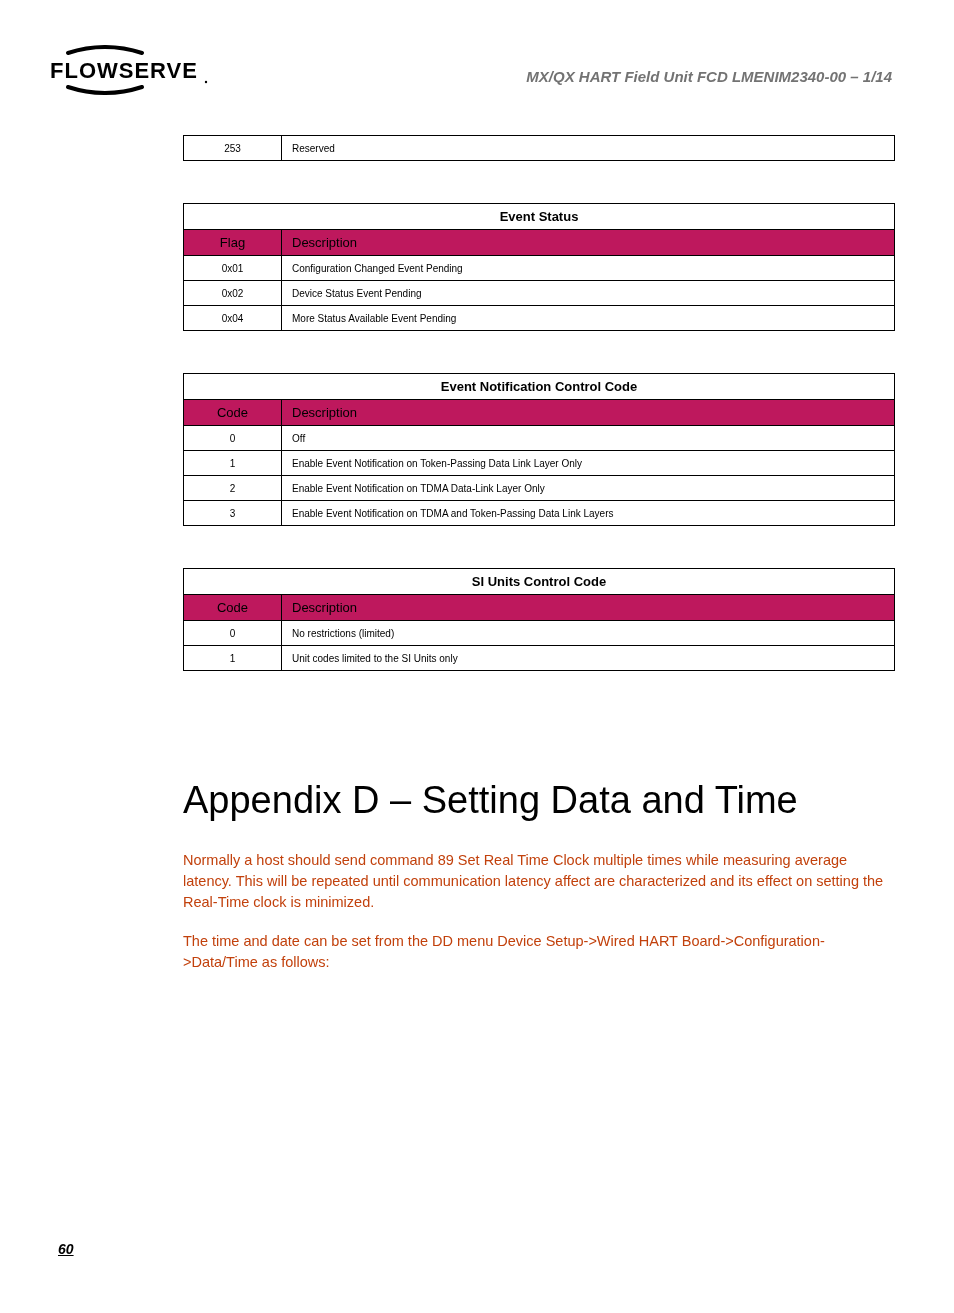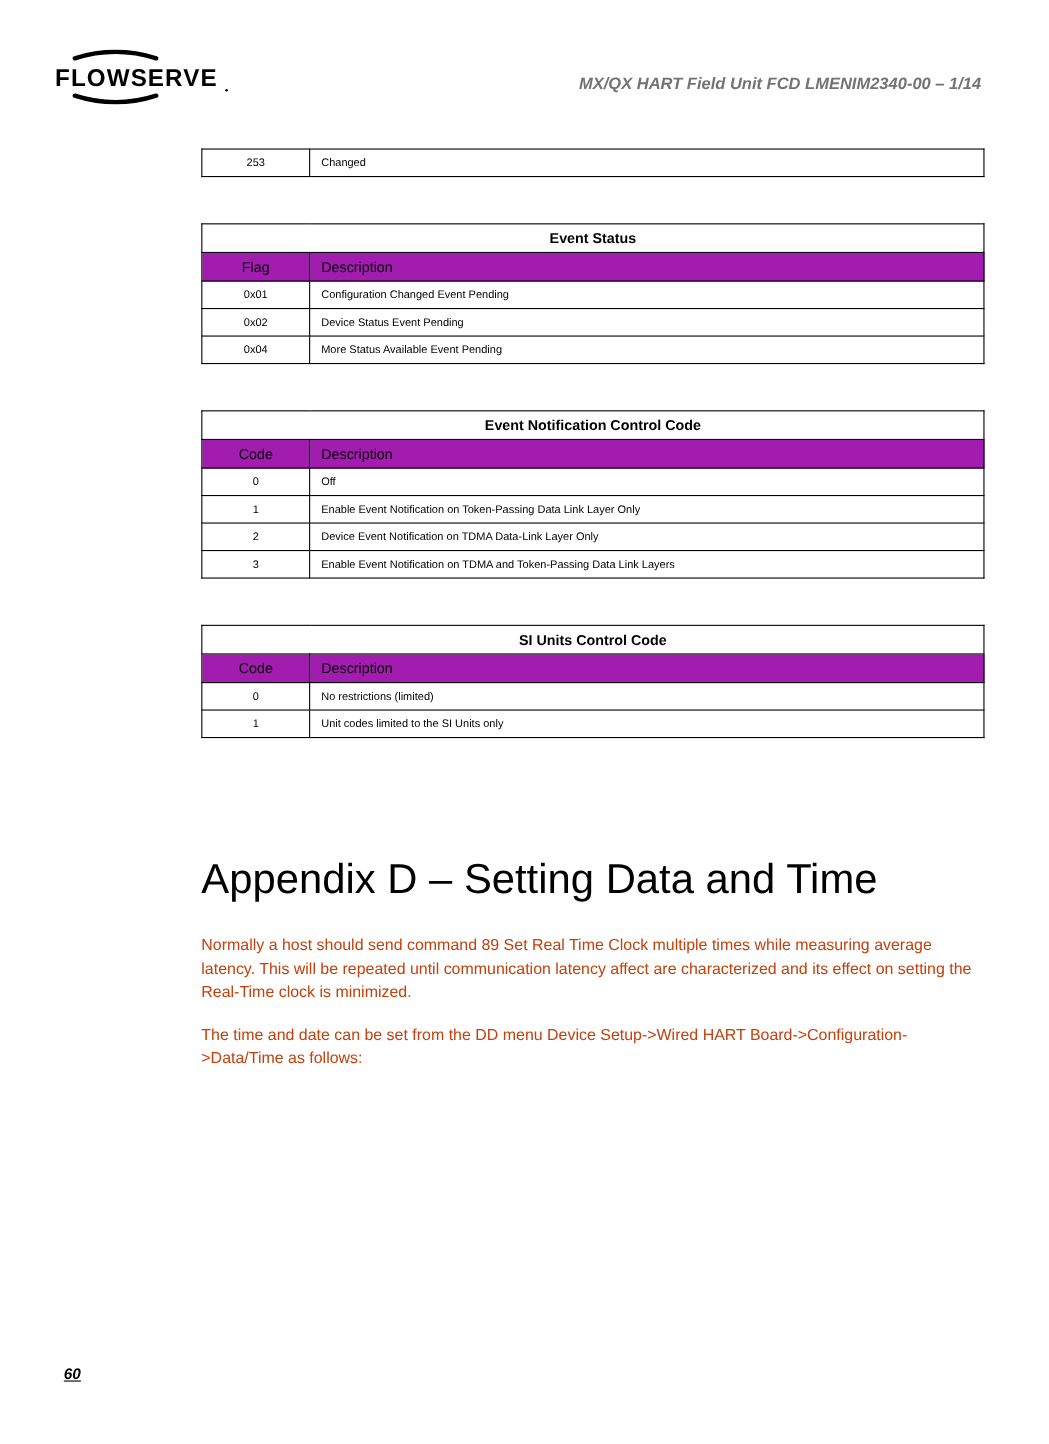--- a/index.html
+++ b/index.html
@@ -49,21 +49,21 @@
     .col1 {
       width: 98px;
       text-align: center;
     }
     .title-row td {
       text-align: center;
       font-weight: bold;
       font-size: 13px;
     }
     .header-row td {
-      background: #a21caf;
+      background: #be185d;
       font-size: 13px;
     }
     .appendix-title {
       font-size: 38px;
       font-weight: normal;
       margin-top: 108px;
       margin-bottom: 28px;
       color: #000;
     }
     .body-text {
@@ -95,21 +95,21 @@
 </div>
 
 <div class="header-text">MX/QX HART Field Unit   FCD LMENIM2340-00 – 1/14</div>
 
 <div class="content">
 
   <table>
     <tbody>
         <tr>
       <td class="col1">253</td>
-      <td>Changed</td>
+      <td>Reserved</td>
     </tr>
   </tbody>
     </table>
 
   <table>
     <tbody>
         <tr class="title-row">
       <td colspan="2">Event Status</td>
     </tr>
     <tr class="header-row">
@@ -143,21 +143,21 @@
     <tr>
       <td class="col1">0</td>
       <td>Off</td>
     </tr>
     <tr>
       <td class="col1">1</td>
       <td>Enable Event Notification on Token-Passing Data Link Layer Only</td>
     </tr>
     <tr>
       <td class="col1">2</td>
-      <td>Device Event Notification on TDMA Data-Link Layer Only</td>
+      <td>Enable Event Notification on TDMA Data-Link Layer Only</td>
     </tr>
     <tr>
       <td class="col1">3</td>
       <td>Enable Event Notification on TDMA and Token-Passing Data Link Layers</td>
     </tr>
   </tbody>
     </table>
 
   <table>
     <tbody>

